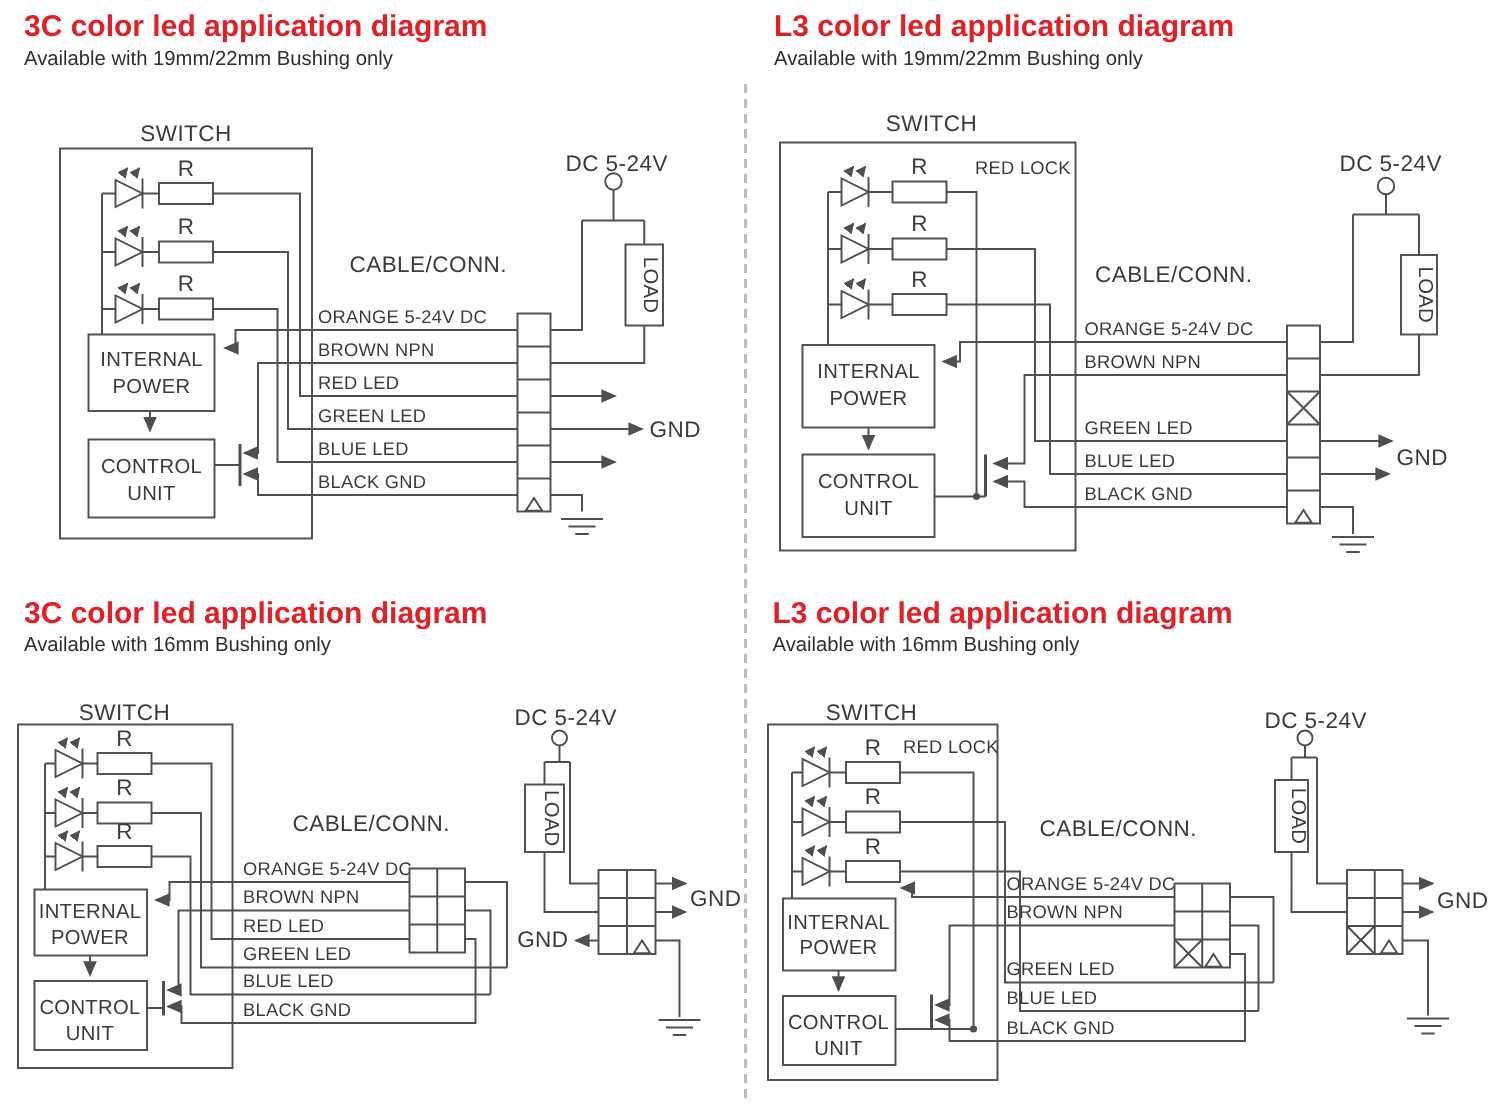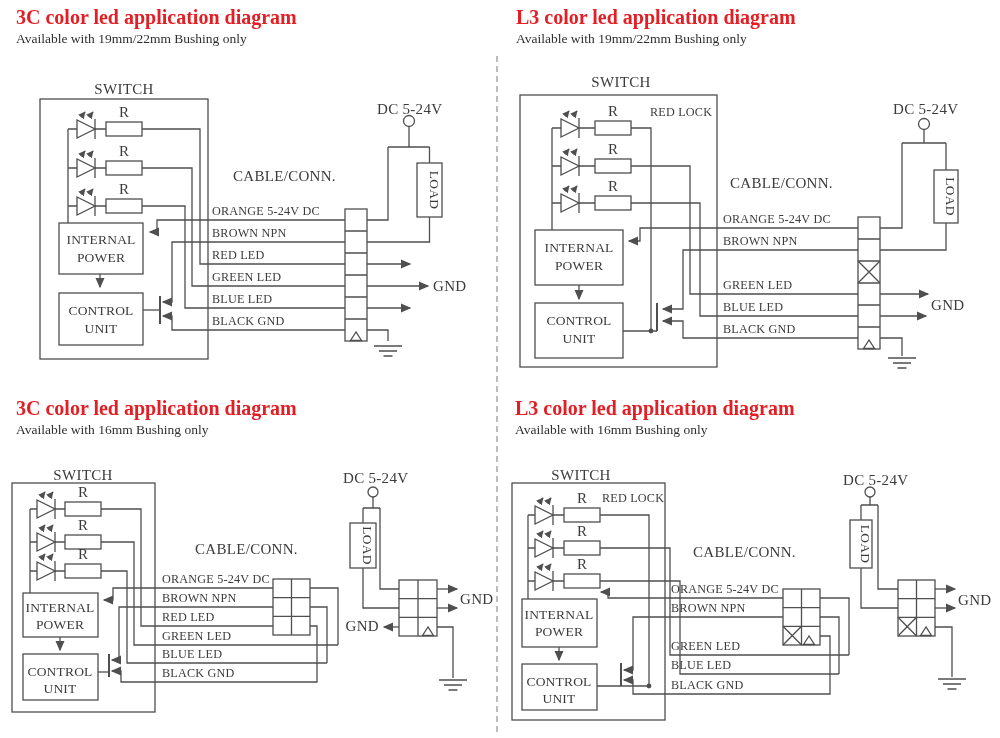--- a/index.html
+++ b/index.html
@@ -1,17 +1,17 @@
 <!DOCTYPE html>
 <html><head>
 <meta charset="utf-8">
 <style>
   html,body{margin:0;padding:0;background:#ffffff;}
   #stage{position:relative;width:1000px;height:738px;background:#fff;overflow:hidden;
-         font-family:Liberation Serif, serif;}
+         font-family:Liberation Sans, sans-serif;}
   .grid{position:absolute;inset:0;display:grid;grid-template-columns:500px 500px;grid-template-rows:369px 369px;}
   svg.panel{display:block;}
   
   .w{stroke:#4f4f4f;stroke-width:1.3;fill:none;}
   .bar{stroke:#4f4f4f;stroke-width:2;fill:none;}
   .sym{stroke:#4f4f4f;stroke-width:1.3;fill:#ffffff;}
   .dot{fill:#4f4f4f;stroke:none;}
   text{fill:#3b3b3b;}
   .ttl{font-size:20px;font-weight:bold;fill:#e31e24;}
   .sub{font-size:13.5px;fill:#2f2f2f;}

